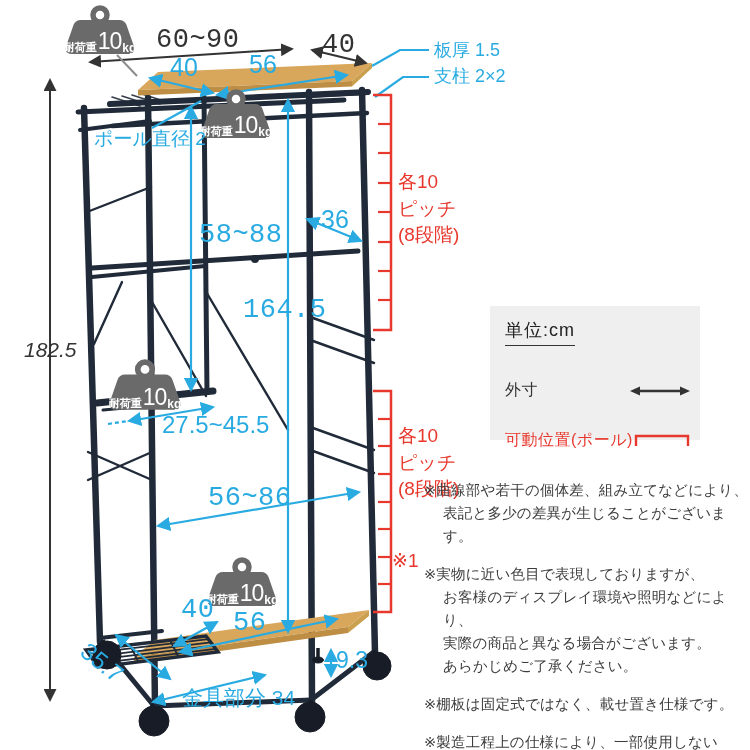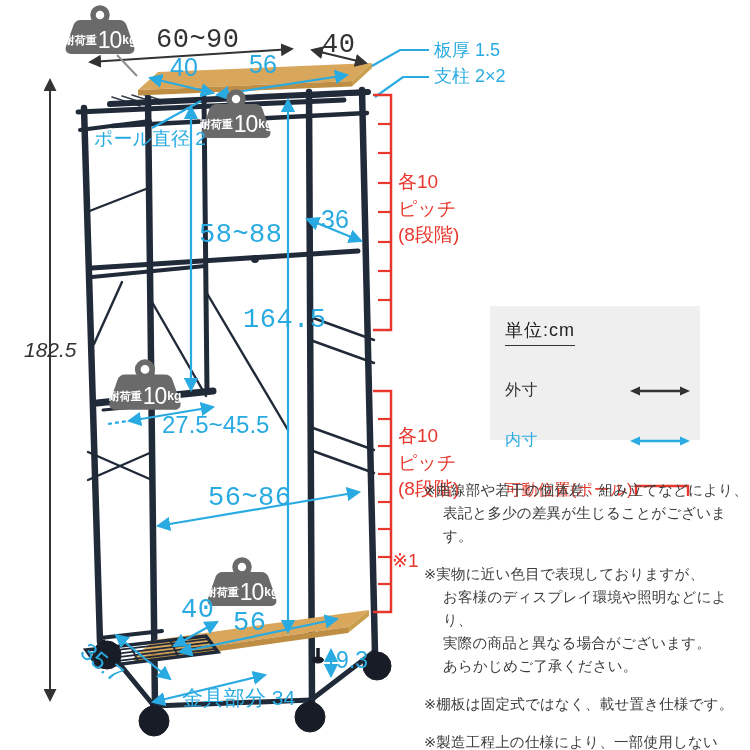--- a/index.html
+++ b/index.html
@@ -19,21 +19,21 @@
   .f21{font-size:21px;}
   .f19{font-size:19px;}
   .f18{font-size:18px;}
   .pitch{font-size:19px;line-height:1.4;white-space:pre-line;}
   .rot357{transform:rotate(39deg);transform-origin:left top;}
   
   .badge{position:absolute;}
   .badge svg{position:absolute;left:0;top:0;}
   .badge .btxt{
     position:absolute;left:0;right:0;top:21px;height:30px;
-    display:flex;align-items:center;justify-content:center;gap:1px;
+    display:flex;align-items:flex-end;justify-content:center;gap:1px;
     color:#fff;
   }
   .badge .bp{font-size:11px;font-weight:bold;}
   .badge .bv{font-size:23px;font-weight:normal;letter-spacing:-1px;}
   .badge .bu{font-size:12px;font-weight:bold;}
   
   #legend{
     position:absolute;left:490px;top:306px;width:210px;height:134px;
     background:#efefef;box-sizing:border-box;padding:12px 10px 10px 15px;
   }
@@ -250,21 +250,21 @@
   <div class="lbl blk f27" style="left:322px;top:31px;">40</div>
   <div class="lbl blk f21" style="left:24px;top:339px;font-style:italic;">182.5</div>
 
   <div class="lbl blu f25" style="left:170px;top:54px;">40</div>
   <div class="lbl blu f25" style="left:249px;top:51px;">56</div>
   <div class="lbl blu f18" style="left:434px;top:41px;">板厚 1.5</div>
   <div class="lbl blu f18" style="left:434px;top:67px;">支柱 2×2</div>
   <div class="lbl blu f19" style="left:94px;top:129px;">ポール直径 2</div>
   <div class="lbl blu f27" style="left:199px;top:221px;">58~88</div>
   <div class="lbl blu f25" style="left:321px;top:206px;">36</div>
-  <div class="lbl blu f27" style="left:243px;top:306px;">164.5</div>
+  <div class="lbl blu f27" style="left:243px;top:296px;">164.5</div>
   <div class="lbl blu f24" style="left:162px;top:412px;">27.5~45.5</div>
   <div class="lbl blu f27" style="left:208px;top:484px;">56~86</div>
   <div class="lbl blu f27" style="left:181px;top:596px;">40</div>
   <div class="lbl blu f27" style="left:233px;top:609px;">56</div>
   <div class="lbl blu f24 rot357" style="left:92px;top:638px;">35.7</div>
   <div class="lbl blu f23" style="left:336px;top:648px;">9.3</div>
   <div class="lbl blu f21" style="left:182px;top:687px;">金具部分 34</div>
 
   <div class="lbl red pitch" style="left:398px;top:169px;">各10
 ピッチ
@@ -278,28 +278,20 @@
     <div class="ltitle">単位:cm</div>
     <div class="lrow">
       <span class="ltext blk">外寸</span>
       <svg width="60" height="12" viewBox="0 0 60 12">
         <line x1="7" y1="6" x2="53" y2="6" stroke="#333" stroke-width="2.4"></line>
         <path d="M0,6 L10,1.5 L10,10.5 z" fill="#333"></path>
           <path d="M60,6 L50,1.5 L50,10.5 z" fill="#333"></path>
       </svg>
     </div>
     <div class="lrow">
-      <span class="ltext blu">内寸</span>
-      <svg width="60" height="12" viewBox="0 0 60 12">
-        <line x1="7" y1="6" x2="53" y2="6" stroke="#29abe2" stroke-width="2.4"></line>
-        <path d="M0,6 L10,1.5 L10,10.5 z" fill="#29abe2"></path>
-          <path d="M60,6 L50,1.5 L50,10.5 z" fill="#29abe2"></path>
-      </svg>
-    </div>
-    <div class="lrow">
       <span class="ltext red">可動位置(ポール)</span>
       <svg width="56" height="13" viewBox="0 0 56 13">
         <path d="M2,12 L2,2 L54,2 L54,12" fill="none" stroke="#e8382d" stroke-width="2.4"></path>
       </svg>
     </div>
   </div>
 
   <div id="notes">
     <div class="note">
       <div class="lead">※曲線部や若干の個体差、組み立てなどにより、</div>

